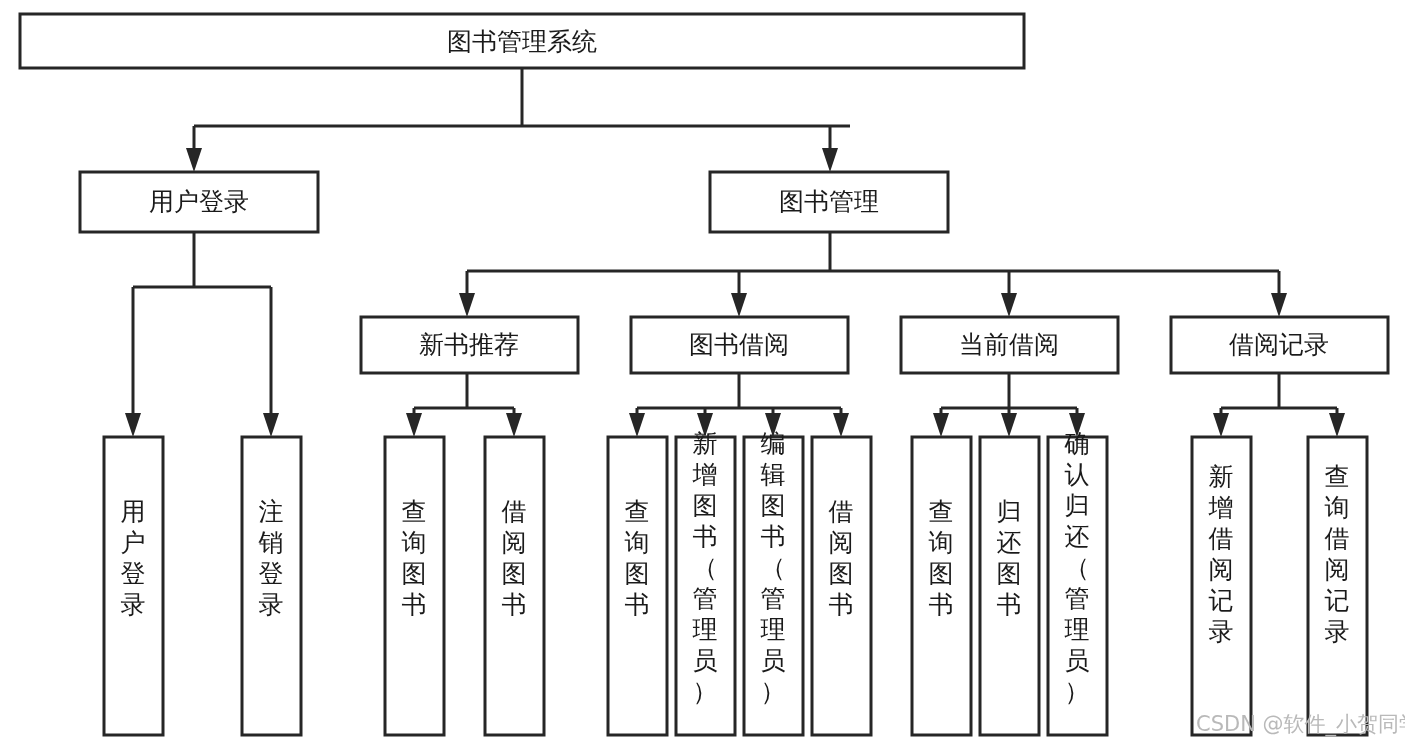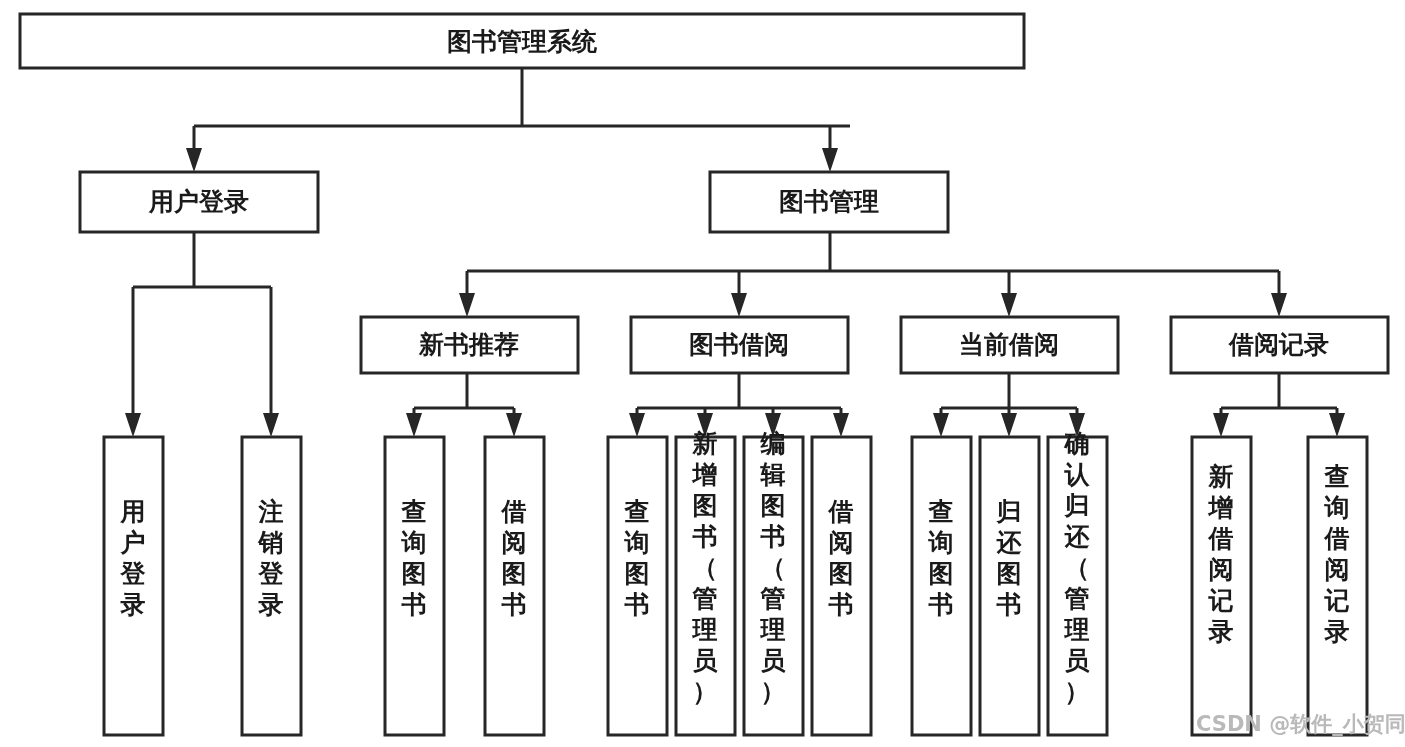--- a/index.html
+++ b/index.html
@@ -13,21 +13,20 @@
     font-family: "DejaVu Sans", "Liberation Sans", sans-serif;
     overflow: hidden;
     position: relative;
   }
   #diagram-root {
     position: absolute;
     left: 0;
     top: 0;
     width: 1405px;
     height: 747px;
-    font-weight: bold;
   }
   svg#flow-svg {
     display: block;
     width: 1405px;
     height: 747px;
   }
   .node-rect {
     fill: #ffffff;
     stroke: #262626;
     stroke-width: 3;

